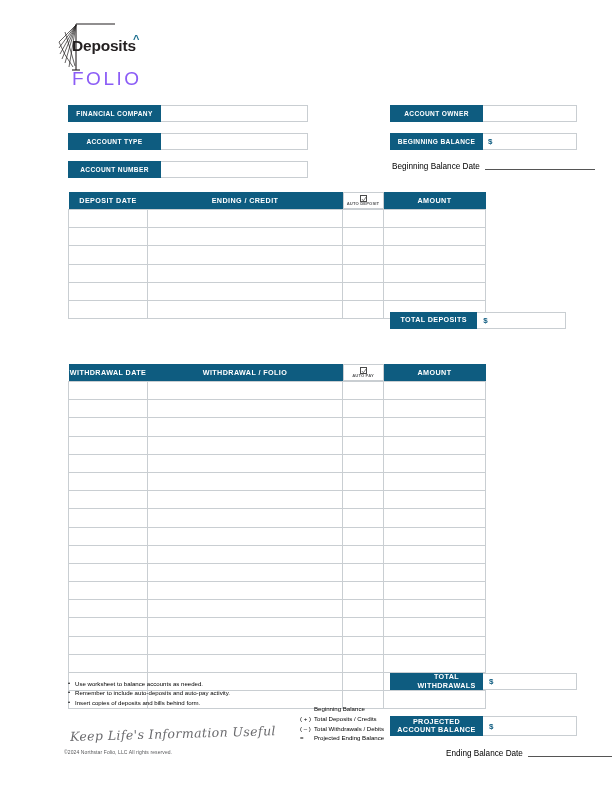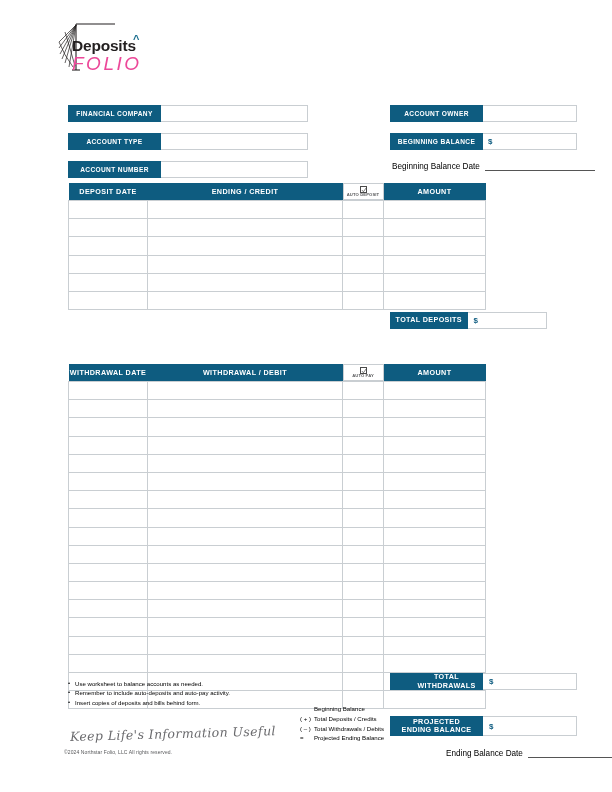--- a/index.html
+++ b/index.html
@@ -43,24 +43,23 @@
     font-size: 15.5px;
     letter-spacing: -0.2px;
     color: #231f20;
     display: block;
   }
   .logo-folio {
     font-family: "Liberation Sans", sans-serif;
     font-weight: 300;
     font-size: 19px;
     letter-spacing: 2.5px;
-    color: #ec4899;
+    color: #8b5cf6;
     display: block;
-    margin-top: 0px;
-    font-style: italic;
+    margin-top: 15px;
   }
   .logo-caret {
     position: absolute;
     left: 61px;
     top: -4px;
     font-size: 11px;
     color: #1a6e8e;
     font-weight: bold;
     line-height: 1;
   }
@@ -105,21 +104,21 @@
     color: #0e5c80;
     padding-left: 5px;
     font-weight: bold;
   }
 
   .date-line {
     position: absolute;
     font-size: 8.2px;
     color: #000;
     display: flex;
-    align-items: center;
+    align-items: flex-start;
     white-space: nowrap;
   }
   .date-rule {
     display: inline-block;
     border-bottom: 1px solid #555;
     width: 110px;
     margin-left: 5px;
     height: 7px;
   }
 
@@ -322,21 +321,21 @@
   <div class="field-row" style="left:390px; top:133px; width:187px;">
     <div class="field-label" style="width:93px;">BEGINNING BALANCE</div>
     <div class="field-input" style="width:94px;">$</div>
   </div>
 
   <div class="date-line" style="left:392px; top:162px;">
     <span>Beginning Balance Date</span>
     <span class="date-rule"></span>
   </div>
 
-  <table class="tbl" style="left:68px; top:183px; width:417px;">
+  <table class="tbl" style="left:68px; top:192px; width:417px;">
     <colgroup>
       <col style="width:79px;">
       <col style="width:195px;">
       <col style="width:41px;">
       <col style="width:102px;">
     </colgroup>
     <thead>
       <tr>
         <th>DEPOSIT DATE</th>
         <th>ENDING / CREDIT</th>
@@ -386,36 +385,36 @@
         </tr>
       <tr>
           <td></td>
           <td></td>
           <td></td>
           <td></td>
         </tr>
     </tbody>
   </table>
 
-  <div class="total-row" style="left:390px; top:312px; width:157px;">
+  <div class="total-row" style="left:390px; top:312px; width:176px;">
     <div class="total-label" style="width:93px;">TOTAL DEPOSITS</div>
     <div class="total-value" style="width:94px;">$</div>
   </div>
 
   <table class="tbl" style="left:68px; top:364px; width:417px;">
     <colgroup>
       <col style="width:79px;">
       <col style="width:195px;">
       <col style="width:41px;">
       <col style="width:102px;">
     </colgroup>
     <thead>
       <tr>
         <th>WITHDRAWAL DATE</th>
-        <th>WITHDRAWAL / DEBIT</th>
+        <th>WITHDRAWAL / FOLIO</th>
         <th class="chk-head">
           <div class="chk-head-inner">
             <span class="chk-box">
               <svg width="6" height="6" viewBox="0 0 10 10">
                   <path d="M1.5,5 L4,8 L9,1" fill="none" stroke="#4a4a4a" stroke-width="1.2"></path>
                 </svg>
             </span>
             <span class="chk-text">AUTO PAY</span>
           </div>
         </th>
@@ -565,21 +564,21 @@
       <span class="op">( – )</span><span>Total Withdrawals / Debits</span>
     </div>
     <div>
       <span class="op">=</span><span>Projected Ending Balance</span>
     </div>
   </div>
 
   <div class="total-row" style="left:390px; top:716px; width:187px; height:20px;">
     <div class="total-label" style="width:93px; flex-direction:column;">
       <span>PROJECTED</span>
-      <span>ENDING BALANCE</span>
+      <span>ACCOUNT BALANCE</span>
     </div>
     <div class="total-value" style="width:94px;">$</div>
   </div>
 
   <div class="date-line" style="left:405px; top:749px;padding-left:41px;">
     <span>Ending Balance Date</span>
     <span class="date-rule"></span>
   </div>
 
   <div class="tagline">Keep Life's Information Useful</div>

